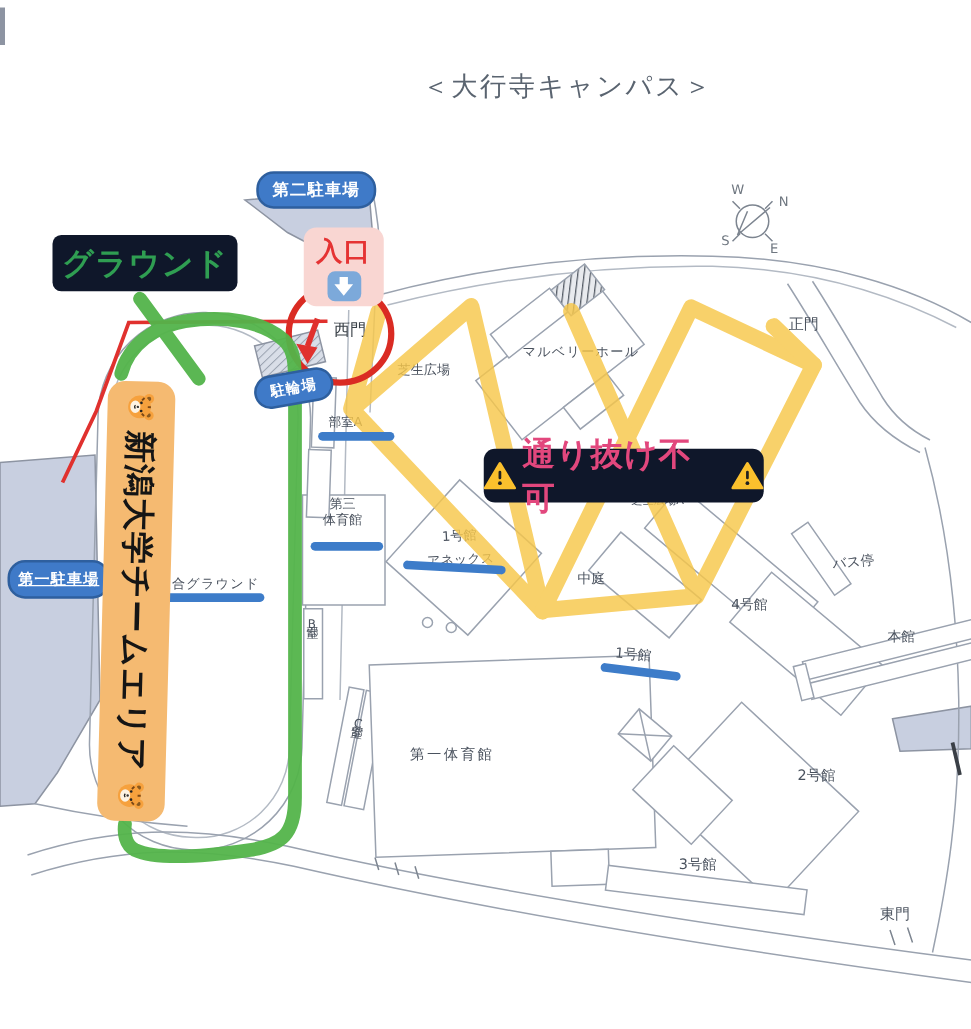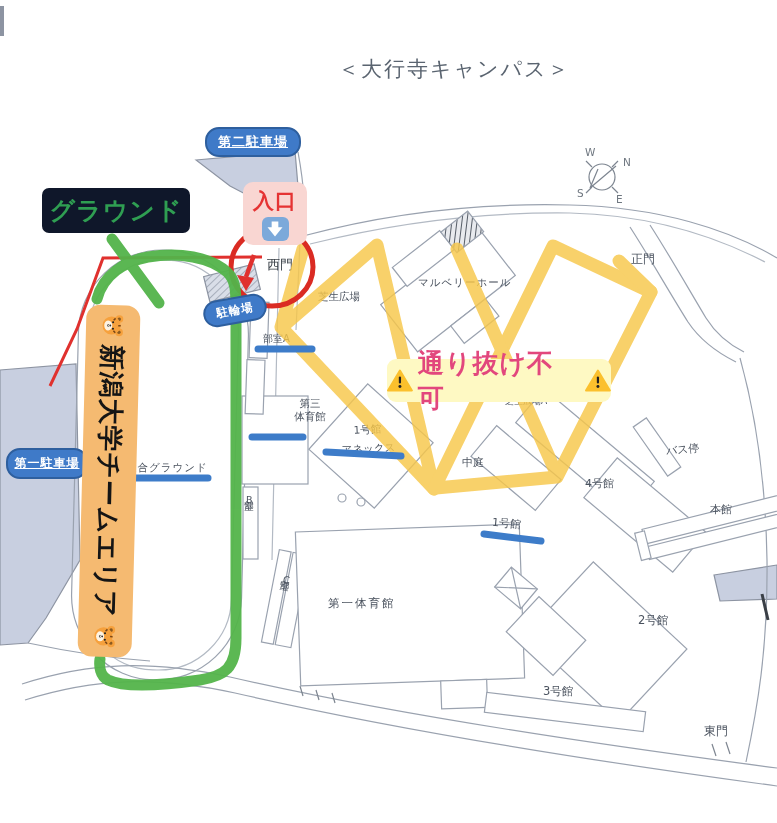--- a/index.html
+++ b/index.html
@@ -21,21 +21,21 @@
   .ground-label{position:absolute;left:42px;top:188px;width:148px;height:45px;background:#0f172a;
         border-radius:7px;display:flex;align-items:center;justify-content:center;
         color:#2F9E52;font-weight:bold;font-size:25px;letter-spacing:1px;}
   
   .entrance{position:absolute;left:243px;top:182px;width:64px;height:63px;background:#F9D6D2;
         border-radius:10px;display:flex;flex-direction:column;align-items:center;justify-content:center;gap:2px;}
   .entrance .txt{color:#E53333;font-weight:bold;font-size:21px;letter-spacing:1px;}
   .entrance .btn{width:27px;height:24px;background:#7CA9DA;border-radius:6px;
         display:flex;align-items:center;justify-content:center;}
   
-  .nopass{position:absolute;left:387px;top:359px;width:224px;height:43px;background:#fef9c3;
+  .nopass{position:absolute;left:387px;top:359px;width:224px;height:43px;background:#0f172a;
         border-radius:9px;display:flex;align-items:center;justify-content:center;gap:5px;}
   .nopass .txt{color:#E2477D;font-weight:bold;font-size:26px;letter-spacing:1px;}
   
   .team-banner{position:absolute;left:-67px;top:454px;width:352px;height:54px;background:#F5BA71;
         border-radius:14px;transform:rotate(91.5deg);display:flex;align-items:center;
         justify-content:space-between;padding:0 9px;box-sizing:border-box;}
   .team-banner .txt{color:#151515;font-weight:bold;font-size:26px;letter-spacing:1px;white-space:nowrap;}
   .compass-letter{position:absolute;font-size:10.5px;color:#6f7780;}
 </style>
 </head>
@@ -169,21 +169,21 @@
   </svg>
 
   <div class="layer">
     <div class="ml" style="left:267px;top:257px;font-size:13px;color:#3a4148;">西門</div>
     <div class="ml" style="left:631px;top:252px;font-size:12px;">正門</div>
     <div class="ml" style="left:704px;top:724px;font-size:12px;">東門</div>
     <div class="ml" style="left:418px;top:276px;font-size:10.5px;letter-spacing:1px;">マルベリーホール</div>
     <div class="ml" style="left:318px;top:290px;font-size:10.5px;">芝生広場</div>
     <div class="ml" style="left:505px;top:396px;font-size:9px;">芝生広場A</div>
     <div class="ml" style="left:462px;top:456px;">中庭</div>
-    <div class="ml center" style="left:244px;top:397px;width:60px;font-size:10.5px;padding-left:36px;">
+    <div class="ml center" style="left:244px;top:397px;width:60px;font-size:10.5px;">
       <div>第三</div>
       <div>体育館</div>
     </div>
     <div class="ml center" style="left:330px;top:420px;width:76px;font-size:10.5px;line-height:1.8;transform:rotate(-3deg);">
       <div>1号館</div>
       <div>アネックス</div>
     </div>
     <div class="ml" style="left:585px;top:477px;">4号館</div>
     <div class="ml" style="left:666px;top:443px;transform:rotate(-6deg);">バス停</div>
     <div class="ml" style="left:710px;top:503px;">本館</div>
@@ -229,21 +229,21 @@
       <path d="M 252,437 L 303,437"></path>
       <path d="M 326,452 L 401,456"></path>
       <path d="M 130,478 L 208,478"></path>
       <path d="M 484,534 L 541,541"></path>
     </g>
   </svg>
 
   <div class="layer">
     <div class="page-title">＜大行寺キャンパス＞</div>
 
-    <div class="pill" style="left:205px;top:127px;width:92px;height:26px;font-size:13px;text-decoration:underline;">第二駐車場</div>
+    <div class="pill" style="left:205px;top:137px;width:92px;height:26px;font-size:13px;">第二駐車場</div>
     <div class="pill" style="left:203px;top:297px;width:60px;height:23px;font-size:11.5px;transform:rotate(-10deg);">駐輪場</div>
     <div class="pill" style="left:6px;top:448px;width:78px;height:27px;font-size:12px;text-decoration:underline;">第一駐車場</div>
 
     <div class="ground-label">グラウンド</div>
 
     <div class="entrance">
       <div class="txt">入口</div>
       <div class="btn">
         <svg width="22" height="20" viewBox="0 0 26 24">
           <polygon points="9,3 17,3 17,10 22,10 13,21 4,10 9,10" fill="#ffffff"></polygon>

